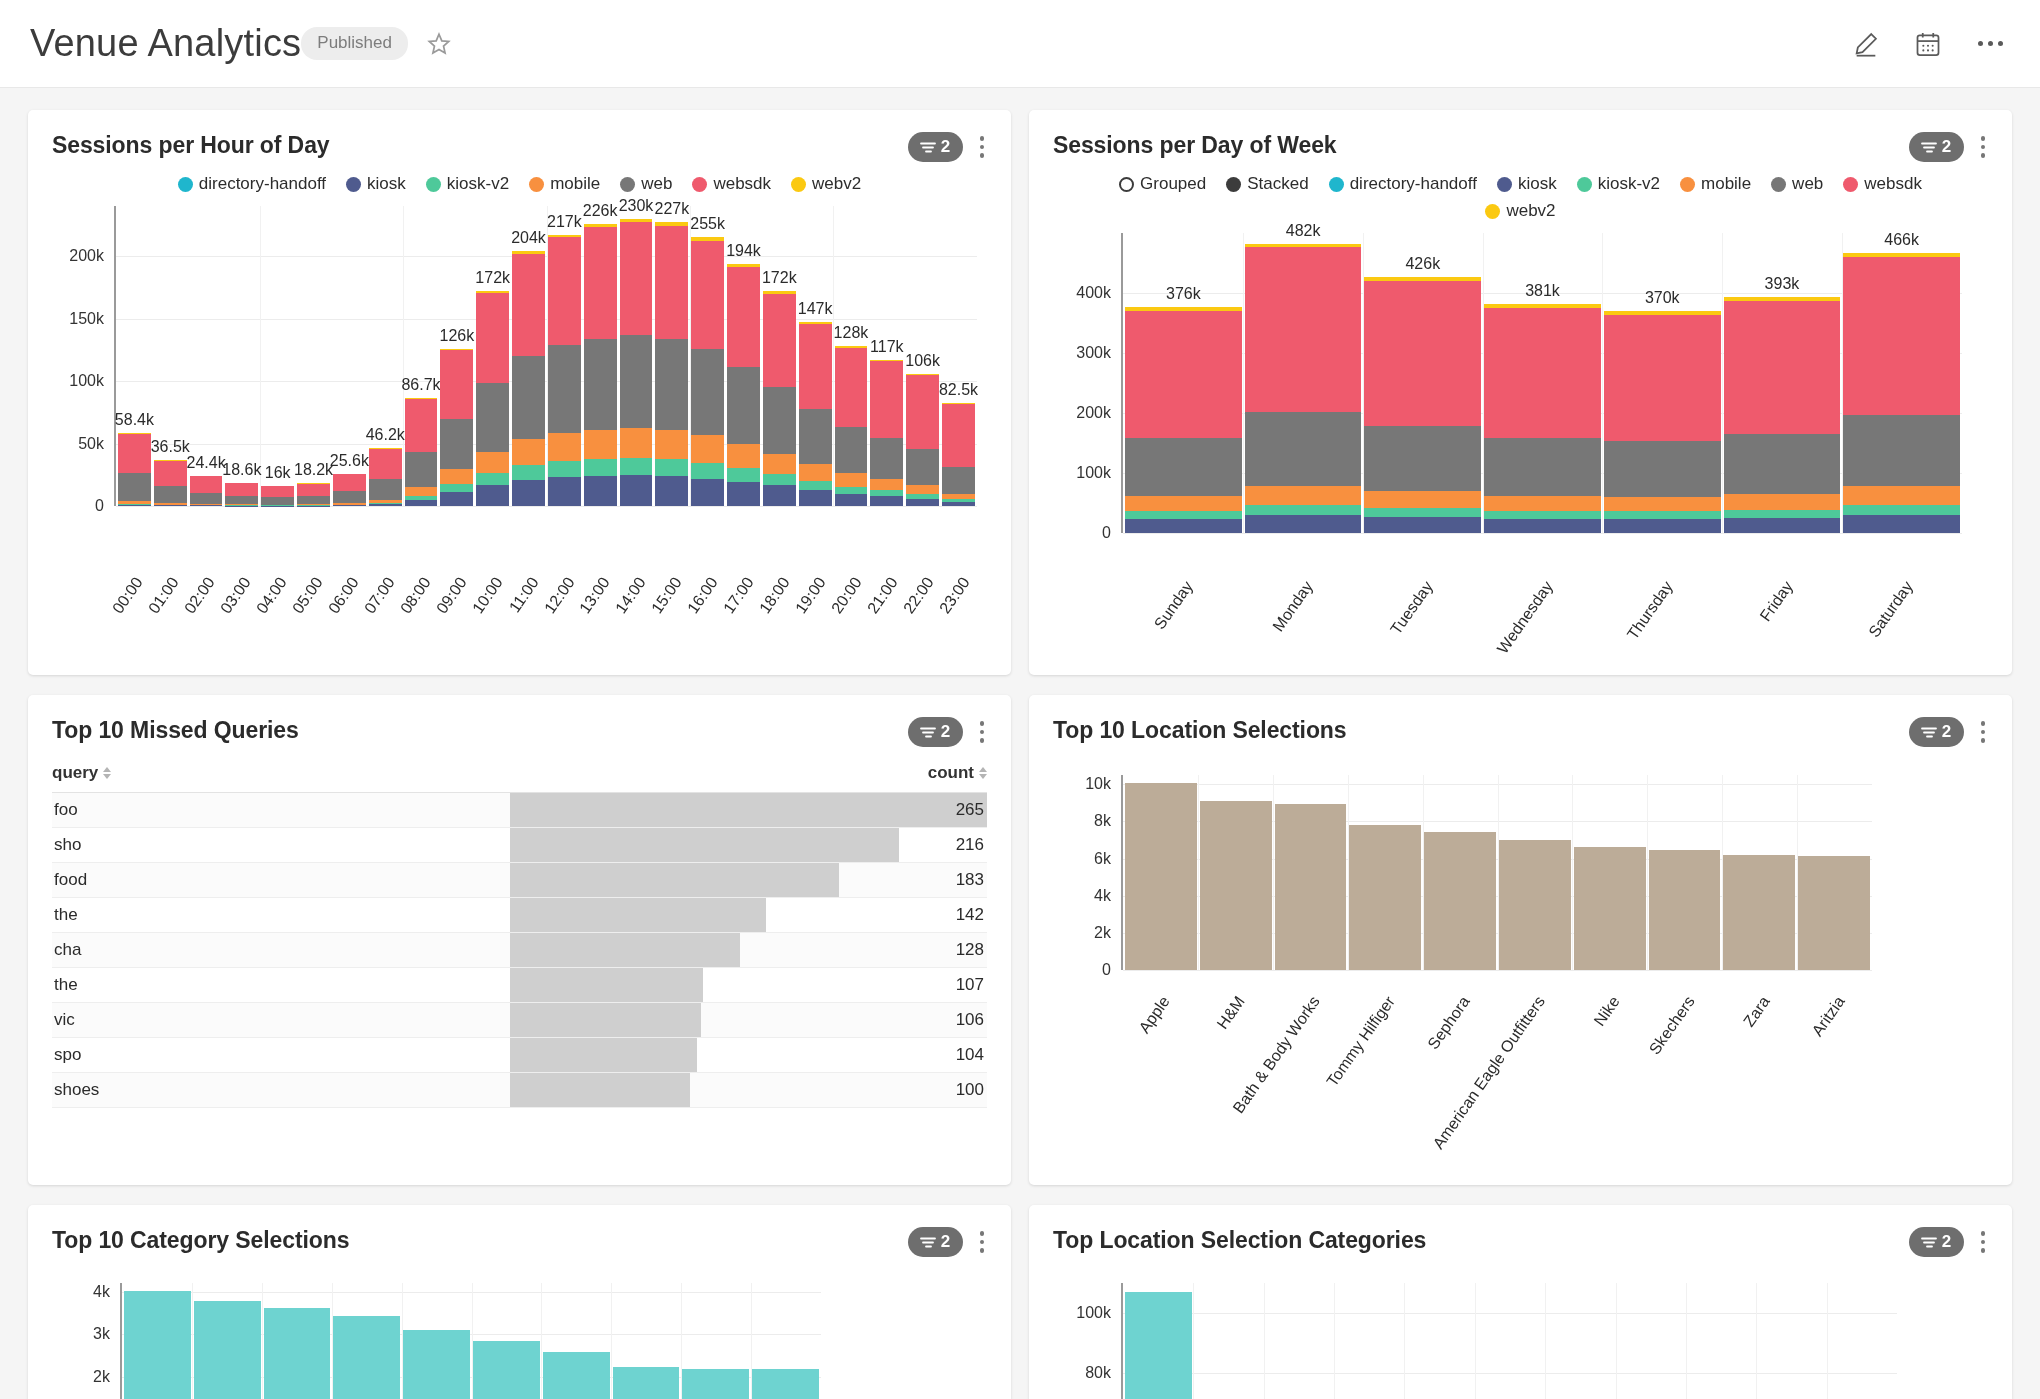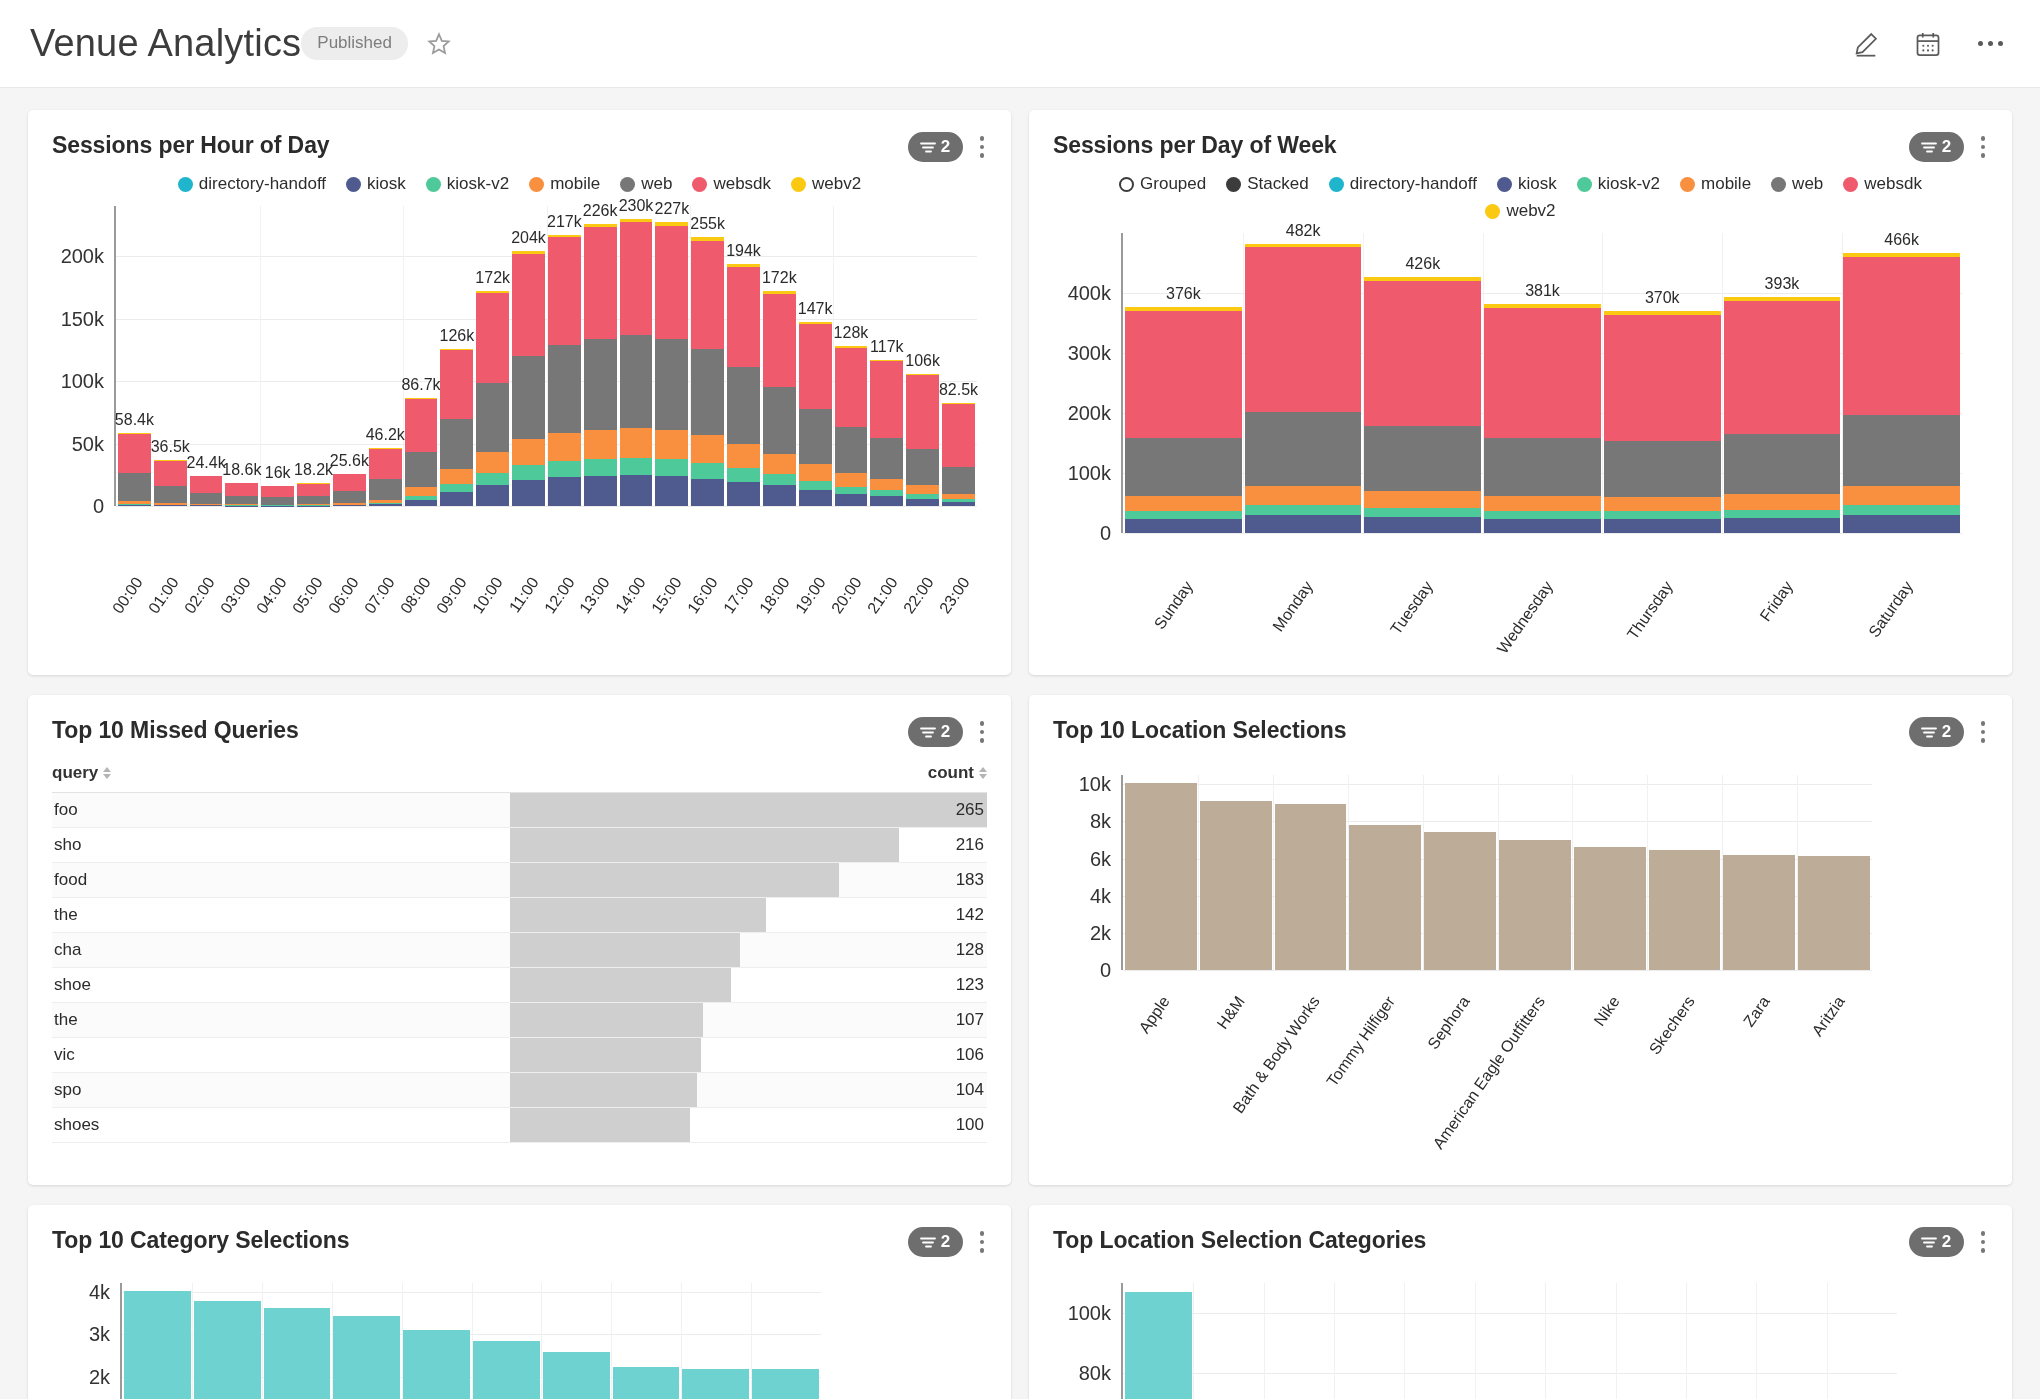--- a/index.html
+++ b/index.html
@@ -86,21 +86,21 @@
   .lg-dot.hollow { background: #fff !important; border: 2px solid #3c3c3c; }
   .lg-label { font-size: 17px; color: #2d2d2d; white-space: nowrap; }
 
   
   .plot { position: relative; }
   .yaxis {
     position: absolute; left: 0; top: 0; bottom: 0; width: 62px;
   }
   .ytick {
     position: absolute; right: 10px; transform: translateY(-50%);
-    font-size: 20px; color: #333; white-space: nowrap;
+    font-size: 16px; color: #333; white-space: nowrap;
   }
   .grid-area {
     position: absolute; left: 62px; right: 10px; top: 0; bottom: 0;
     border-left: 2px solid #9a9a9a;
   }
   .gline {
     position: absolute; left: 0; right: 0; height: 1px; background: #ececec;
   }
   .vline {
     position: absolute; top: 0; bottom: 0; width: 1px; background: #f1f1f1;
@@ -788,25 +788,20 @@
           </div>
           <div class="trow">
             <div class="qbar" style="width:27.328301886792453%"></div>
             <div class="qname">the</div>
             <div class="qcount">142</div>
           </div>
           <div class="trow">
             <div class="qbar" style="width:24.633962264150945%"></div>
             <div class="qname">cha</div>
             <div class="qcount">128</div>
-          </div>
-          <div class="trow">
-            <div class="qbar" style="width:23.671698113207547%"></div>
-            <div class="qname">shoe</div>
-            <div class="qcount">123</div>
           </div>
           <div class="trow">
             <div class="qbar" style="width:20.59245283018868%"></div>
             <div class="qname">the</div>
             <div class="qcount">107</div>
           </div>
           <div class="trow">
             <div class="qbar" style="width:20.400000000000002%"></div>
             <div class="qname">vic</div>
             <div class="qcount">106</div>

